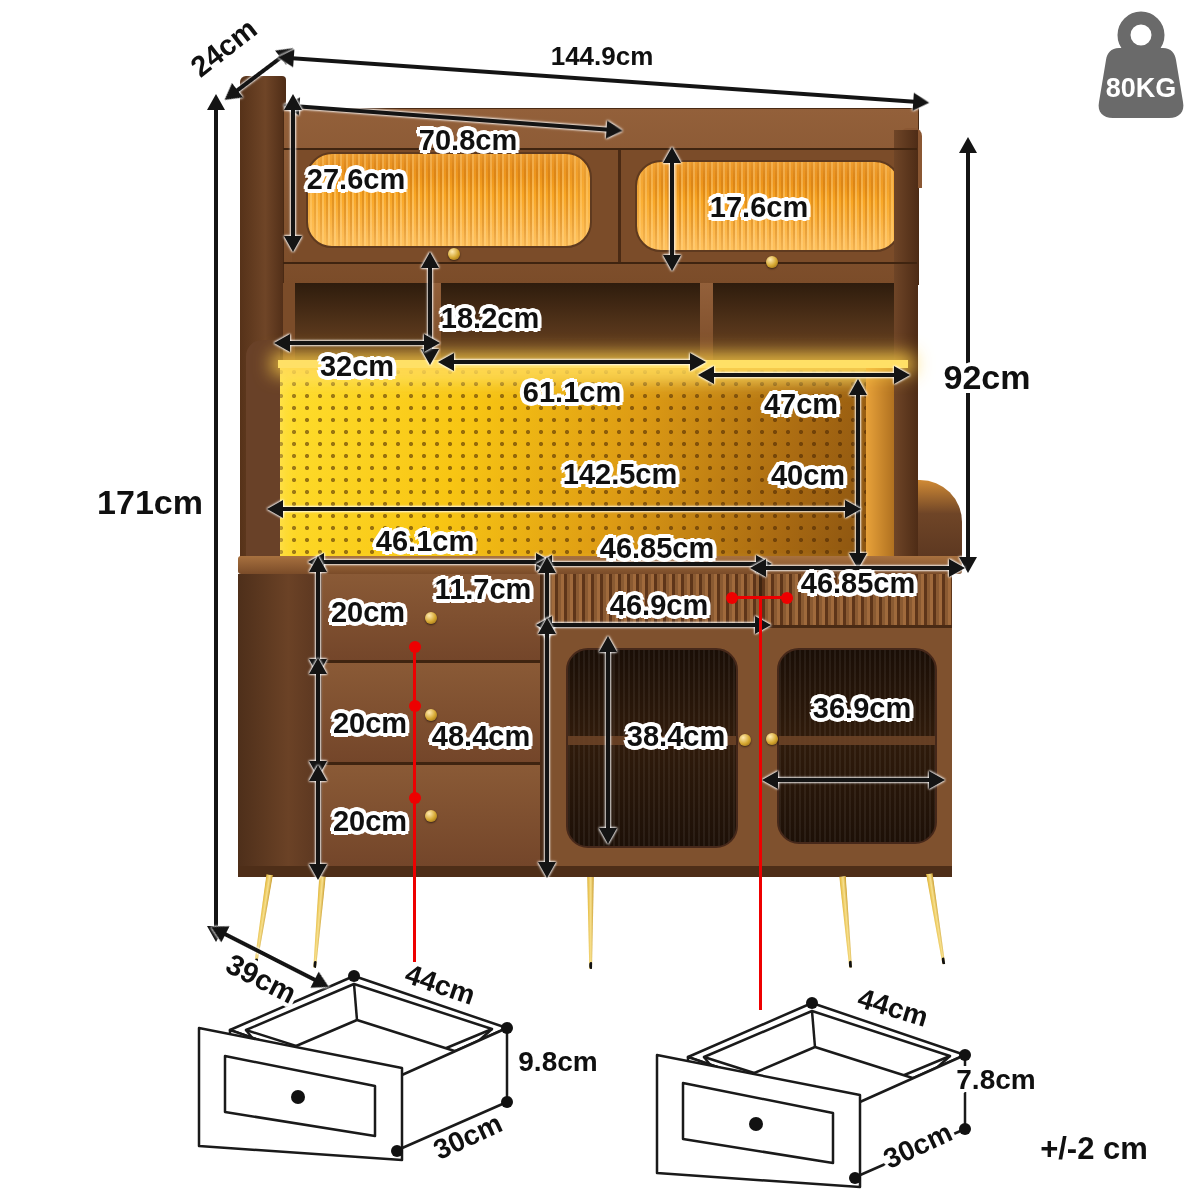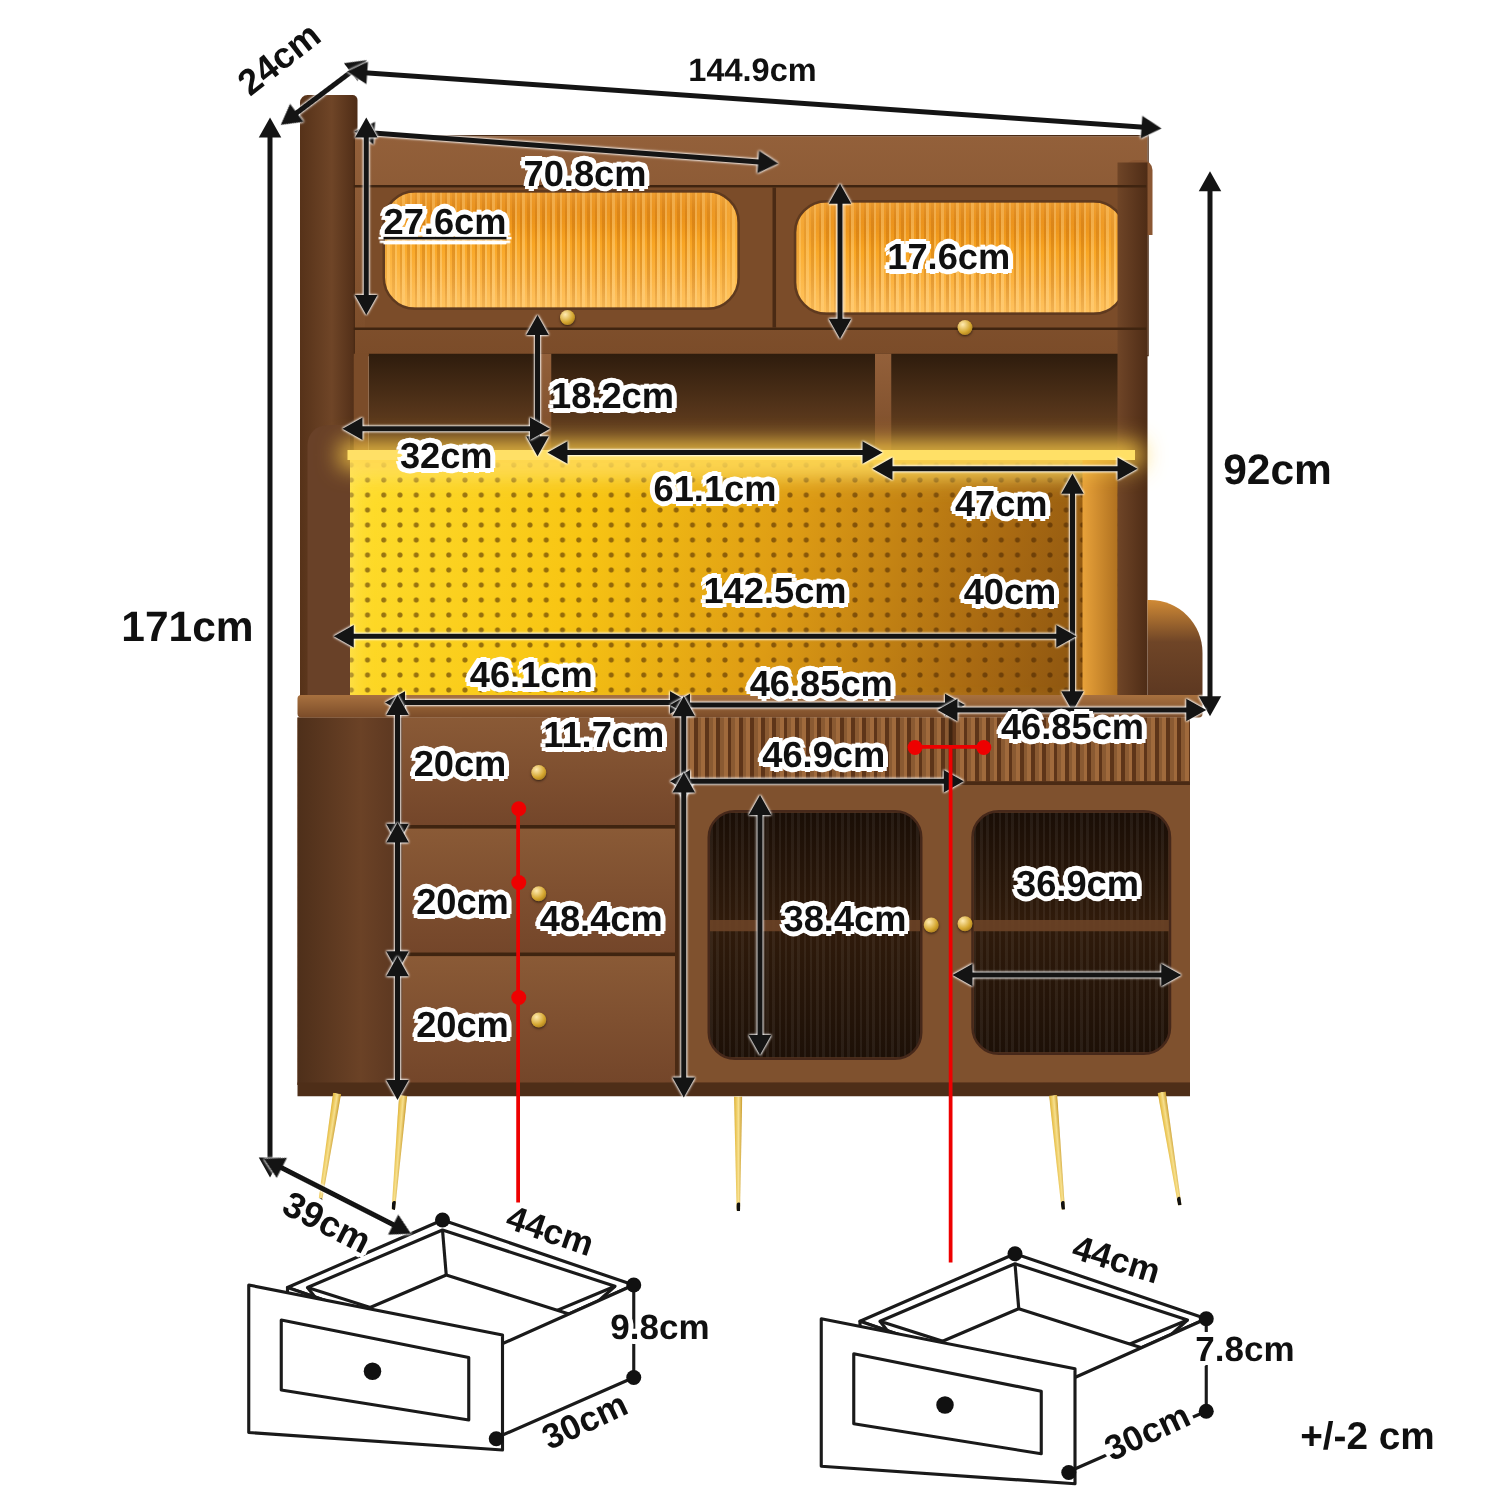--- a/index.html
+++ b/index.html
@@ -174,23 +174,23 @@
   <div class="arv" style="left:316px;top:672px;height:91px;"></div>
   <div class="arv" style="left:316px;top:779px;height:87px;"></div>
   <div class="arv" style="left:545px;top:632px;height:232px;"></div>
   <div class="arv" style="left:606px;top:650px;height:180px;"></div>
   <div class="arh" style="left:776px;top:778px;width:155px;"></div>
   <div class="arh" style="left:218px;top:955px;width:104px;transform:rotate(27deg);"></div>
 
   <div class="dim" style="left:224px;top:48px;transform:translate(-50%,-50%) rotate(-38deg);">24cm</div>
   <div class="dim w" style="left:602px;top:56px;">144.9cm</div>
   <div class="dim" style="left:468px;top:140px;">70.8cm</div>
-  <div class="dim" style="left:356px;top:179px;text-decoration:underline;">27.6cm</div>
+  <div class="dim" style="left:356px;top:179px;">27.6cm</div>
   <div class="dim" style="left:735px;top:207px;margin-left:24px;">17.6cm</div>
-  <div class="dim big" style="left:1022px;top:377px;">92cm</div>
+  <div class="dim big" style="left:987px;top:377px;">92cm</div>
   <div class="dim" style="left:490px;top:318px;text-align:right;">18.2cm</div>
   <div class="dim" style="left:357px;top:366px;">32cm</div>
   <div class="dim" style="left:572px;top:392px;">61.1cm</div>
   <div class="dim" style="left:801px;top:404px;">47cm</div>
   <div class="dim" style="left:808px;top:475px;">40cm</div>
   <div class="dim" style="left:620px;top:474px;">142.5cm</div>
   <div class="dim big" style="left:150px;top:502px;">171cm</div>
   <div class="dim" style="left:425px;top:541px;">46.1cm</div>
   <div class="dim" style="left:657px;top:548px;">46.85cm</div>
   <div class="dim" style="left:858px;top:583px;">46.85cm</div>
@@ -220,21 +220,29 @@
       <circle cx="298" cy="1097" r="7" fill="#111" stroke="none"></circle>
       <circle cx="354" cy="976" r="6" fill="#111" stroke="none"></circle>
       <circle cx="507" cy="1028" r="6" fill="#111" stroke="none"></circle>
       <circle cx="507" cy="1102" r="6" fill="#111" stroke="none"></circle>
       <circle cx="397" cy="1151" r="6" fill="#111" stroke="none"></circle>
     </g>
     <use href="#drawerSketch" transform="translate(458,27)"></use>
   </svg>
 
   <div class="dim" style="left:440px;top:985px;transform:translate(-50%,-50%) rotate(19deg);font-size:28px;">44cm</div>
-  <div class="dim" style="left:528px;top:1062px;font-size:28px;">9.8cm</div>
+  <div class="dim" style="left:558px;top:1062px;font-size:28px;">9.8cm</div>
   <div class="dim" style="left:468px;top:1137px;transform:translate(-50%,-50%) rotate(-25deg);font-size:28px;">30cm</div>
   <div class="dim" style="left:893px;top:1008px;transform:translate(-50%,-50%) rotate(17deg);font-size:28px;">44cm</div>
   <div class="dim" style="left:996px;top:1080px;font-size:28px;">7.8cm</div>
   <div class="dim" style="left:918px;top:1146px;transform:translate(-50%,-50%) rotate(-25deg);font-size:28px;">30cm</div>
   <div class="dim plain" style="left:1094px;top:1149px;font-size:31px;text-align:center;">+/-2 cm</div>
 
+  <div class="abs" style="left:1086px;top:8px;width:110px;height:116px;z-index:20;">
+    <svg width="110" height="116" viewBox="0 0 110 116">
+      <circle cx="55" cy="27" r="17" fill="none" stroke="#6a6a6a" stroke-width="13"></circle>
+      <path d="M33,40 L77,40 C85,40 89,45 90,52 L97,94 C99,104 93,110 83,110 L27,110 C17,110 11,104 13,94 L20,52 C21,45 25,40 33,40 Z" fill="#6a6a6a"></path>
+    </svg>
+    <div style="position:absolute;left:55px;top:80px;transform:translate(-50%,-50%);
+                color:#fff;font-weight:bold;font-size:27px;white-space:nowrap;">80KG</div>
+  </div>
 
 </div>
 
 </body></html>

